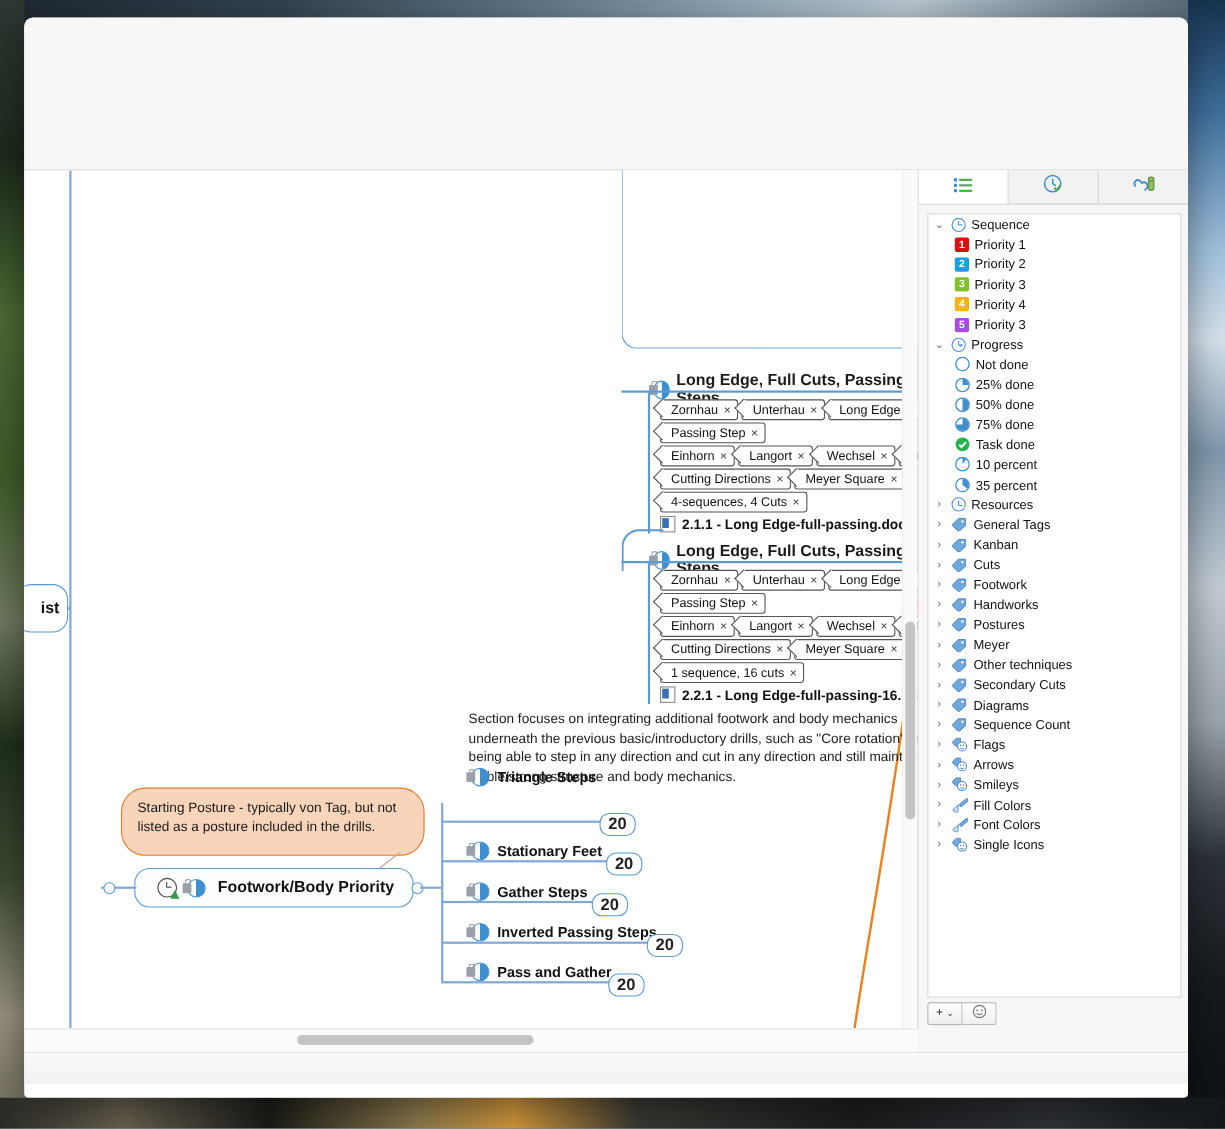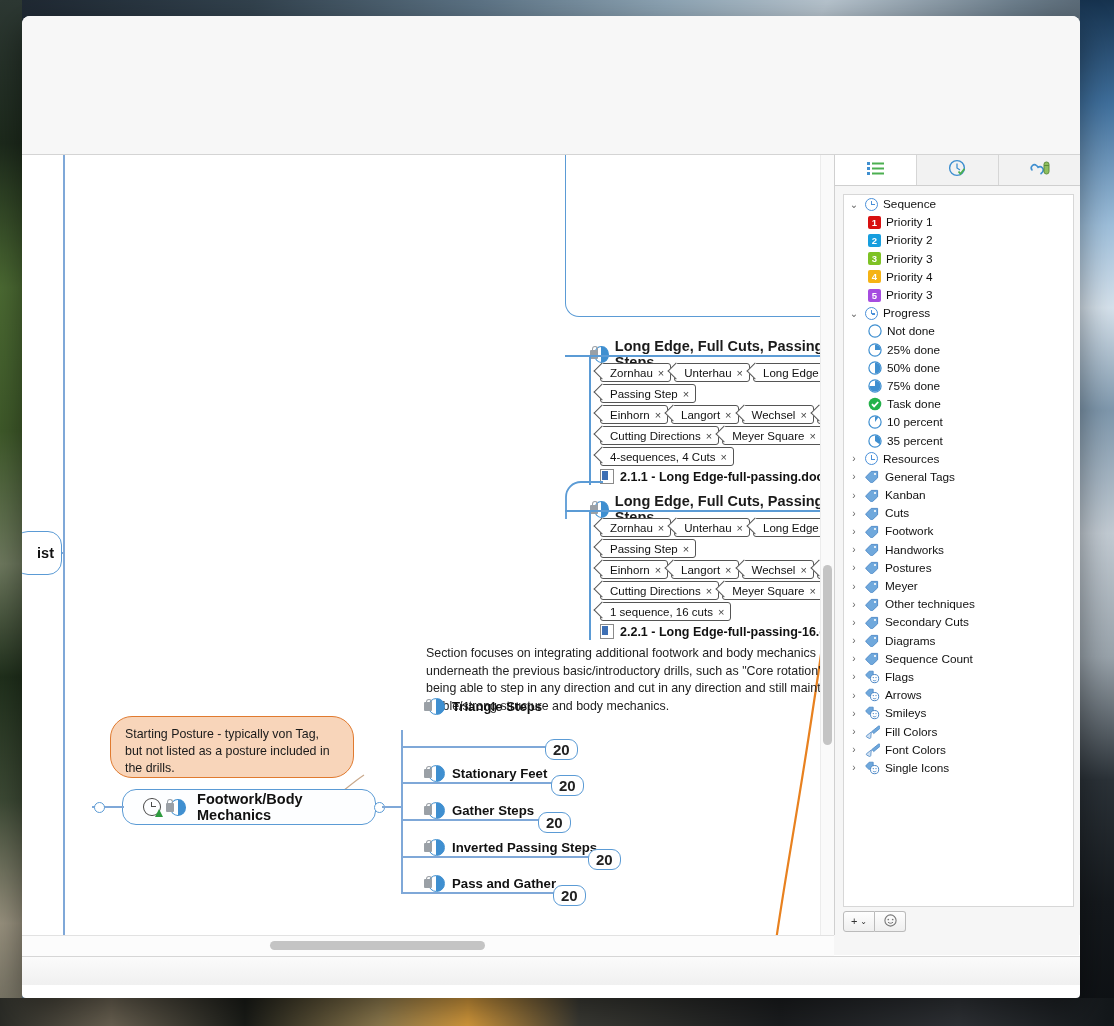--- a/index.html
+++ b/index.html
@@ -299,33 +299,33 @@
               </span>
           </div>
           <div class="attach">
             <span class="wicon"></span>
             <span>2.2.1 - Long Edge-full-passing-16.docx</span>
           </div>
         </div>
 
         <div class="note-text" style="left:404px;top:490px;">Section focuses on integrating additional footwork and body mechanics underneath the previous basic/introductory drills, such as "Core rotation", and being able to step in any direction and cut in any direction and still maintain stable/strong structure and body mechanics.</div>
 
-        <div class="callout" style="left:88px;top:561px;width:244px;height:62px;">Starting Posture - typically von Tag, but not listed as a posture included in the drills.</div>
+        <div class="callout" style="left:88px;top:561px;width:276px;height:62px;">Starting Posture - typically von Tag, but not listed as a posture included in the drills.</div>
         <svg style="position:absolute;left:300px;top:618px;" width="60" height="30">
           <path d="M42 2 C 30 10, 22 18, 10 26" fill="none" stroke="#c9a98c" stroke-width="1.2"></path>
         </svg>
 
         <div class="topic rounded" style="left:100px;top:634px;width:254px;height:36px;display:flex;align-items:center;padding-left:20px;background:#fdfeff;">
           <span class="clockarrow">
               <span class="upgreen"></span>
             </span>
           <span class="halfmoon" style="margin-left:9px;">
               <span class="lockmini"></span>
             </span>
-          <span style="margin-left:11px;font-size:14.5px;font-weight:bold;color:#111;">Footwork/Body Mechanics</span>
+          <span style="margin-left:11px;font-size:14.5px;font-weight:bold;color:#111;">Footwork/Body Priority</span>
         </div>
         <div class="hline" style="left:70px;top:651px;width:32px;height:2.2px;"></div>
         <div style="position:absolute;left:72px;top:647px;width:9px;height:9px;border:1.5px solid #5b9bd5;border-radius:50%;background:#fff;"></div>
         <div style="position:absolute;left:352px;top:647px;width:9px;height:9px;border:1.5px solid #5b9bd5;border-radius:50%;background:#fff;"></div>
 
         <div class="vline" style="left:379px;top:575px;width:2.2px;height:162px;"></div>
         <div class="hline" style="left:360px;top:651px;width:20px;height:2.2px;"></div>
 
         <div class="leafrow" style="left:406px;top:543px;">
           <span class="halfmoon">

